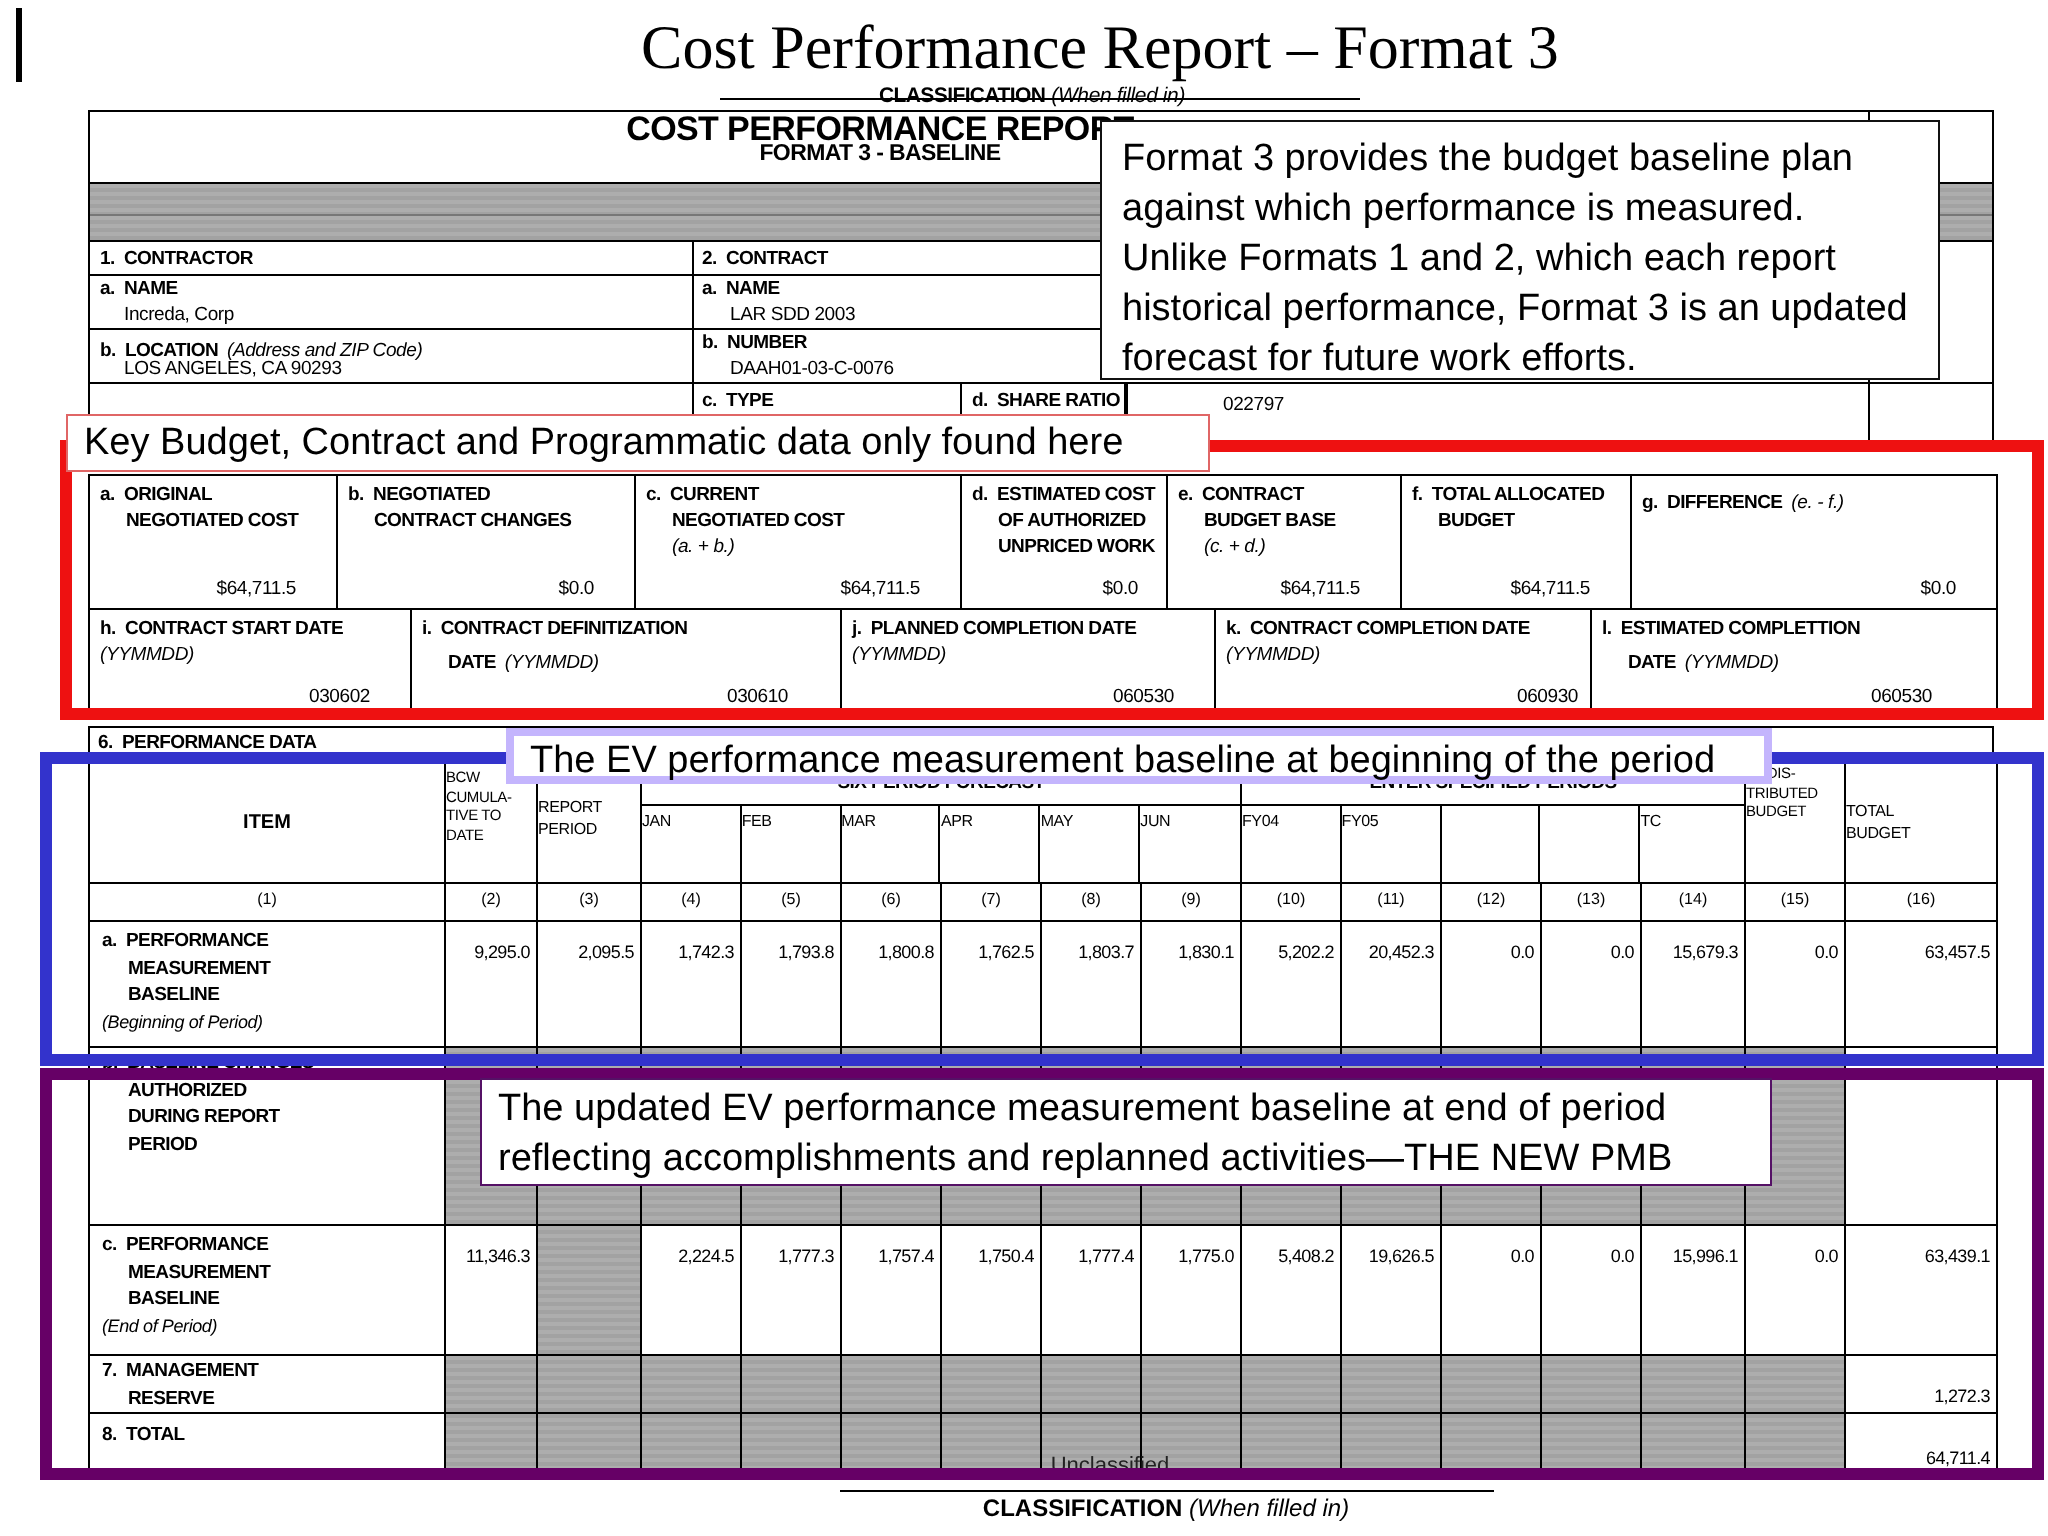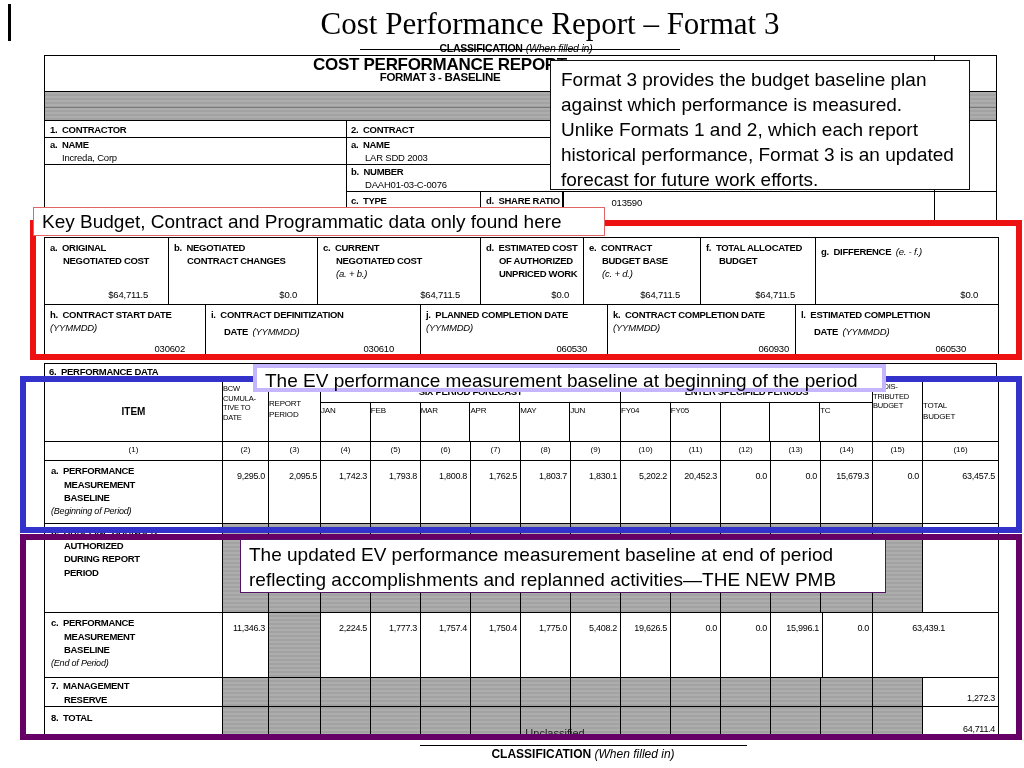--- a/index.html
+++ b/index.html
@@ -72,32 +72,37 @@
   <div class="a gy" style="left:0;top:35px;width:951px;height:30px;border-top:1px solid #000;border-bottom:1px solid #000;box-sizing:border-box">
     <div style="height:15px;border-bottom:1px solid #777"></div>
   </div>
 
   <div class="a" style="left:301px;top:65px;height:102px;border-left:1px solid #000"></div>
 
   <div class="a" style="left:0;top:65px;width:301px">
     <div class="r fl" style="height:17px;line-height:17px;border-bottom:1px solid #000">1.  CONTRACTOR</div>
     <div class="r fl" style="height:13px">a.  NAME</div>
     <div class="r fv" style="height:14px;padding-left:17px;border-bottom:1px solid #000">Increda, Corp</div>
+    <div class="r" style="height:13px">
+      <span class="fl">b.  LOCATION</span>
+      <span class="fv nt">(Address and ZIP Code)</span>
+    </div>
+    <div class="r fv" style="height:14px;padding-left:17px;border-bottom:1px solid #000">LOS ANGELES, CA 90293</div>
   </div>
 
   <div class="a" style="left:301px;top:65px;width:588px">
     <div class="r fl" style="height:17px;line-height:17px;border-bottom:1px solid #000">2.  CONTRACT</div>
     <div class="r fl" style="height:13px">a.  NAME</div>
     <div class="r fv" style="height:14px;padding-left:19px;border-bottom:1px solid #000">LAR SDD 2003</div>
     <div class="r fl" style="height:13px">b.  NUMBER</div>
     <div class="r fv" style="height:14px;padding-left:19px;border-bottom:1px solid #000">DAAH01-03-C-0076</div>
     <div class="flx" style="height:29px">
       <div class="r fl" style="width:135px;border-right:1px solid #000;padding-top:2px;box-sizing:border-box">c.  TYPE</div>
       <div class="r fl" style="width:82px;border-right:1px solid #000;padding-top:2px;box-sizing:border-box">d.  SHARE RATIO</div>
-      <div class="fv" style="width:86px;border-left:1px solid #000;text-align:right;padding:4px 7px 0 0;box-sizing:border-box">013590</div>
+      <div class="fv" style="width:86px;border-left:1px solid #000;text-align:right;padding:4px 7px 0 0;box-sizing:border-box">022797</div>
     </div>
   </div>
 </div>
 
 <div class="cdg">
   <div class="cdr">
     <div class="cdc" style="width:124px">
       <div class="fl">a.  ORIGINAL</div>
       <div class="fl ind">NEGOTIATED COST</div>
       <div class="cdv">$64,711.5</div>
@@ -286,20 +291,21 @@
       <div class="il ind">MEASUREMENT</div>
       <div class="il ind">BASELINE</div>
       <div class="itn">(End of Period)</div>
     </div>
     <div class="td w46 v">11,346.3</div>
     <div class="td w52 gy"></div>
     <div class="td w50 v">2,224.5</div>
     <div class="td w50 v">1,777.3</div>
     <div class="td w50 v">1,757.4</div>
     <div class="td w50 v">1,750.4</div>
+    <div class="td w50 v">1,777.4</div>
     <div class="td w50 v">1,775.0</div>
     <div class="td w50 v">5,408.2</div>
     <div class="td w50 v">19,626.5</div>
     <div class="td w50 v">0.0</div>
     <div class="td w50 v">0.0</div>
     <div class="td w52 v">15,996.1</div>
     <div class="td w50 v">0.0</div>
     <div class="td w75 v last">63,439.1</div>
   </div>
 

